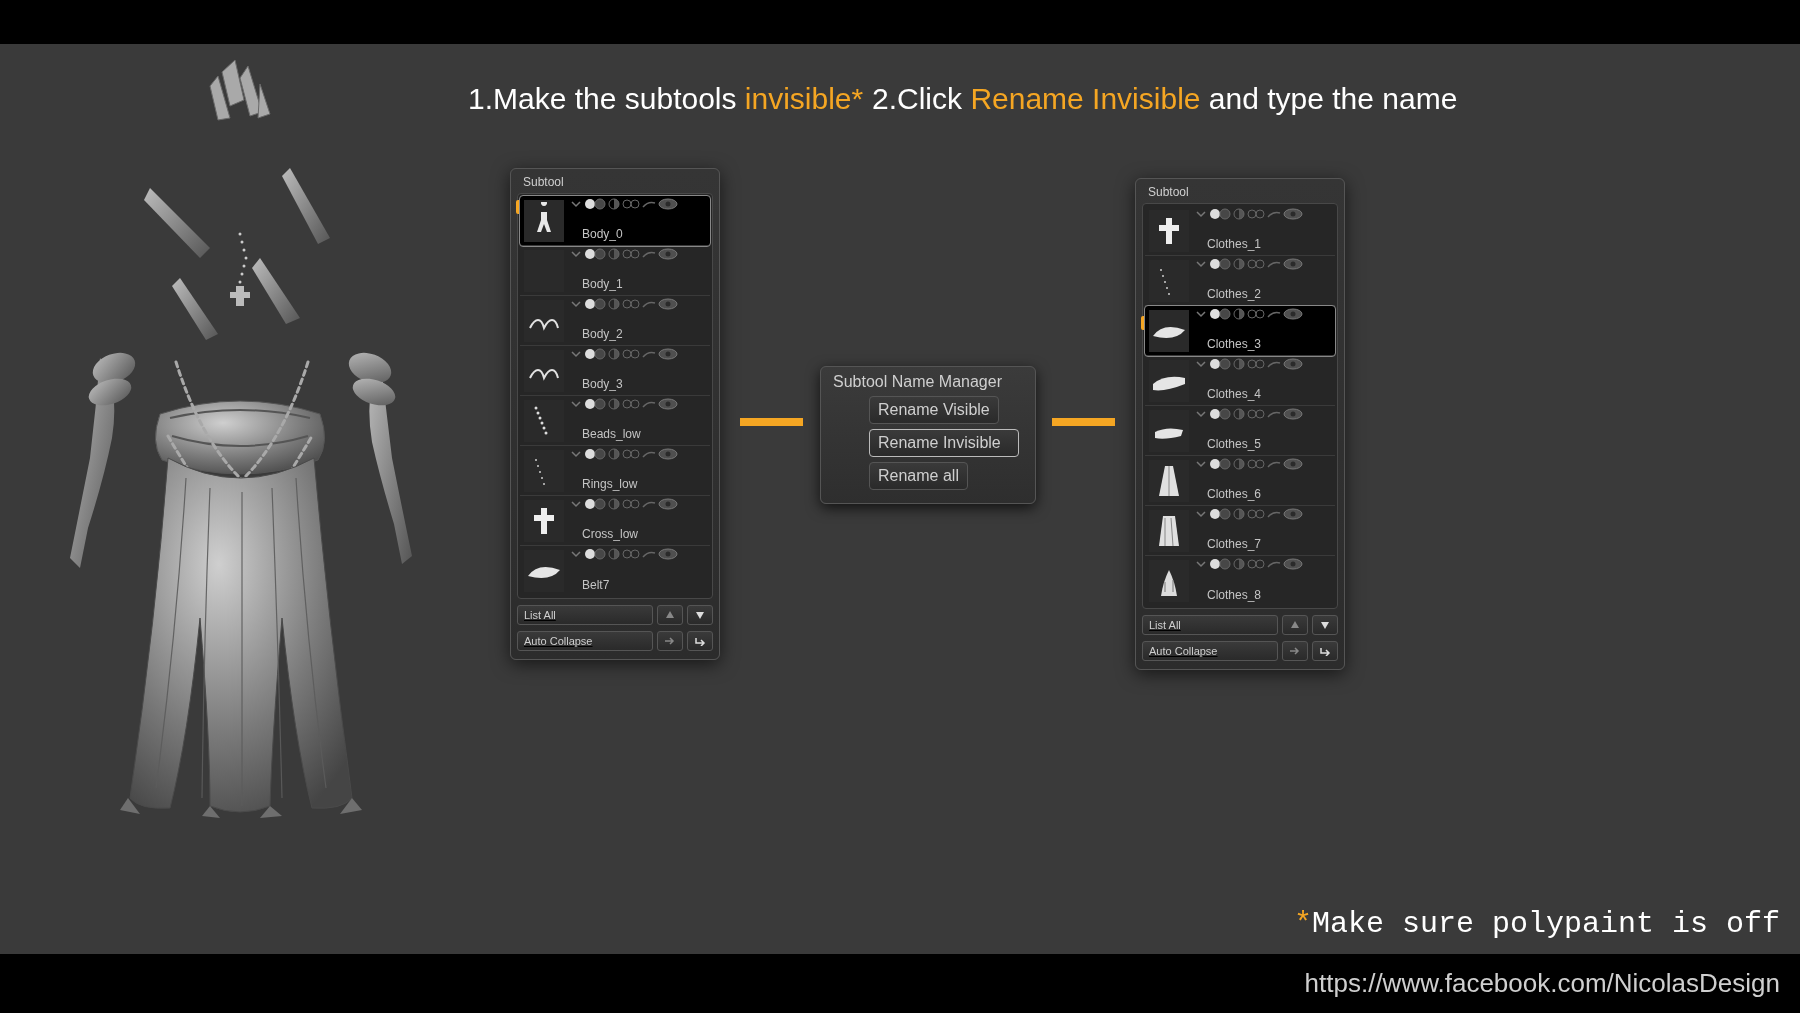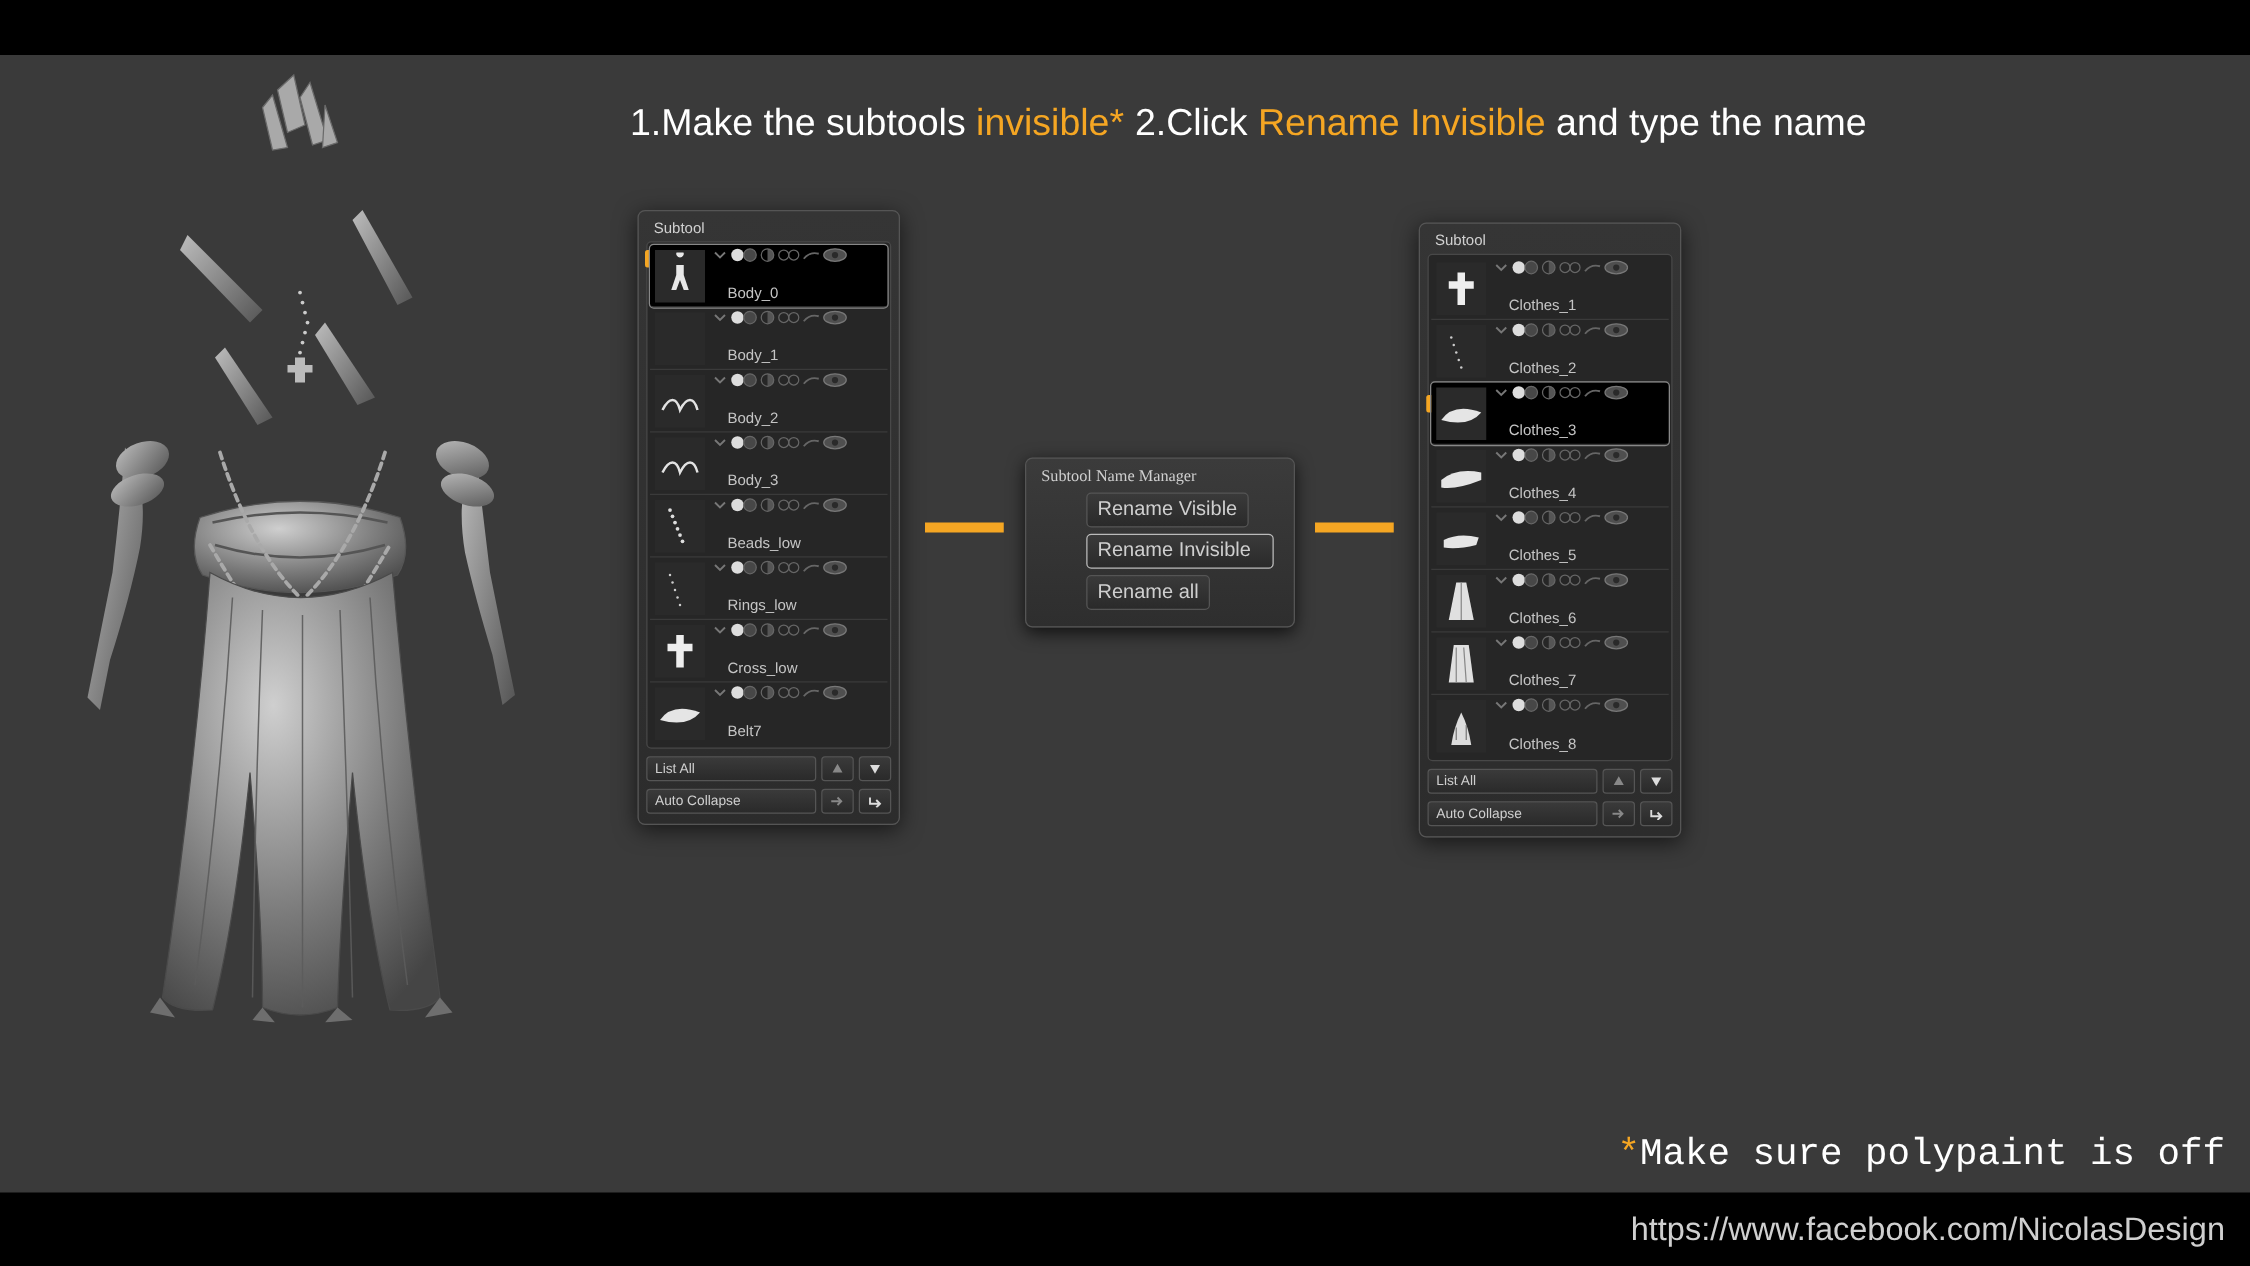--- a/index.html
+++ b/index.html
@@ -16,21 +16,20 @@
     top: 44px;
     left: 0;
     width: 1800px;
     height: 910px;
     background: #3a3a3a;
   }
   .heading {
     position: absolute;
     font-size: 30px;
     color: #fff;
-    margin-left: 36px;
   }
   .heading .accent { color: #f5a623; }
   #h1 { top: 82px; left: 468px; }
   #h2 { top: 82px; left: 872px; }
   .footnote {
     position: absolute;
     right: 20px;
     bottom: 72px;
     font-size: 30px;
     color: #fff;
@@ -116,20 +115,21 @@
     background: #f5a623;
     border-radius: 2px;
   }
   #panelA .marker { left:-2px; top: 6px; }
   #panelB .marker { left:-2px; top: 112px; }
 
   .btnrow {
     display: flex;
     gap: 4px;
     margin-top: 6px;
+    text-decoration: underline;
   }
   .zbtn {
     background: linear-gradient(180deg, #3a3a3a, #2a2a2a);
     border: 1px solid #555;
     border-radius: 3px;
     color: #cfcfcf;
     font-size: 11px;
     padding: 3px 6px;
     display:flex;
     align-items:center;
@@ -144,21 +144,21 @@
     position: absolute;
     top: 366px;
     left: 820px;
     width: 216px;
     background: linear-gradient(180deg, #3b3b3b, #2e2e2e);
     border: 1px solid #555;
     border-radius: 6px;
     box-shadow: 0 4px 14px rgba(0,0,0,0.7);
     padding: 6px 6px 8px 6px;
   }
-  .popup-title { color:#cfcfcf; font-size:13px; padding: 0 6px 5px 6px; font-family: Liberation Serif, serif; }
+  .popup-title { color:#cfcfcf; font-size:16px; padding: 0 6px 5px 6px; }
   .popup .opt {
     background: linear-gradient(180deg, #3a3a3a, #2a2a2a);
     border: 1px solid #555;
     border-radius: 4px;
     color:#cfcfcf;
     font-size:16px;
     padding: 4px 8px;
     margin-bottom: 5px;
     width: fit-content;
     margin-left: 42px;

